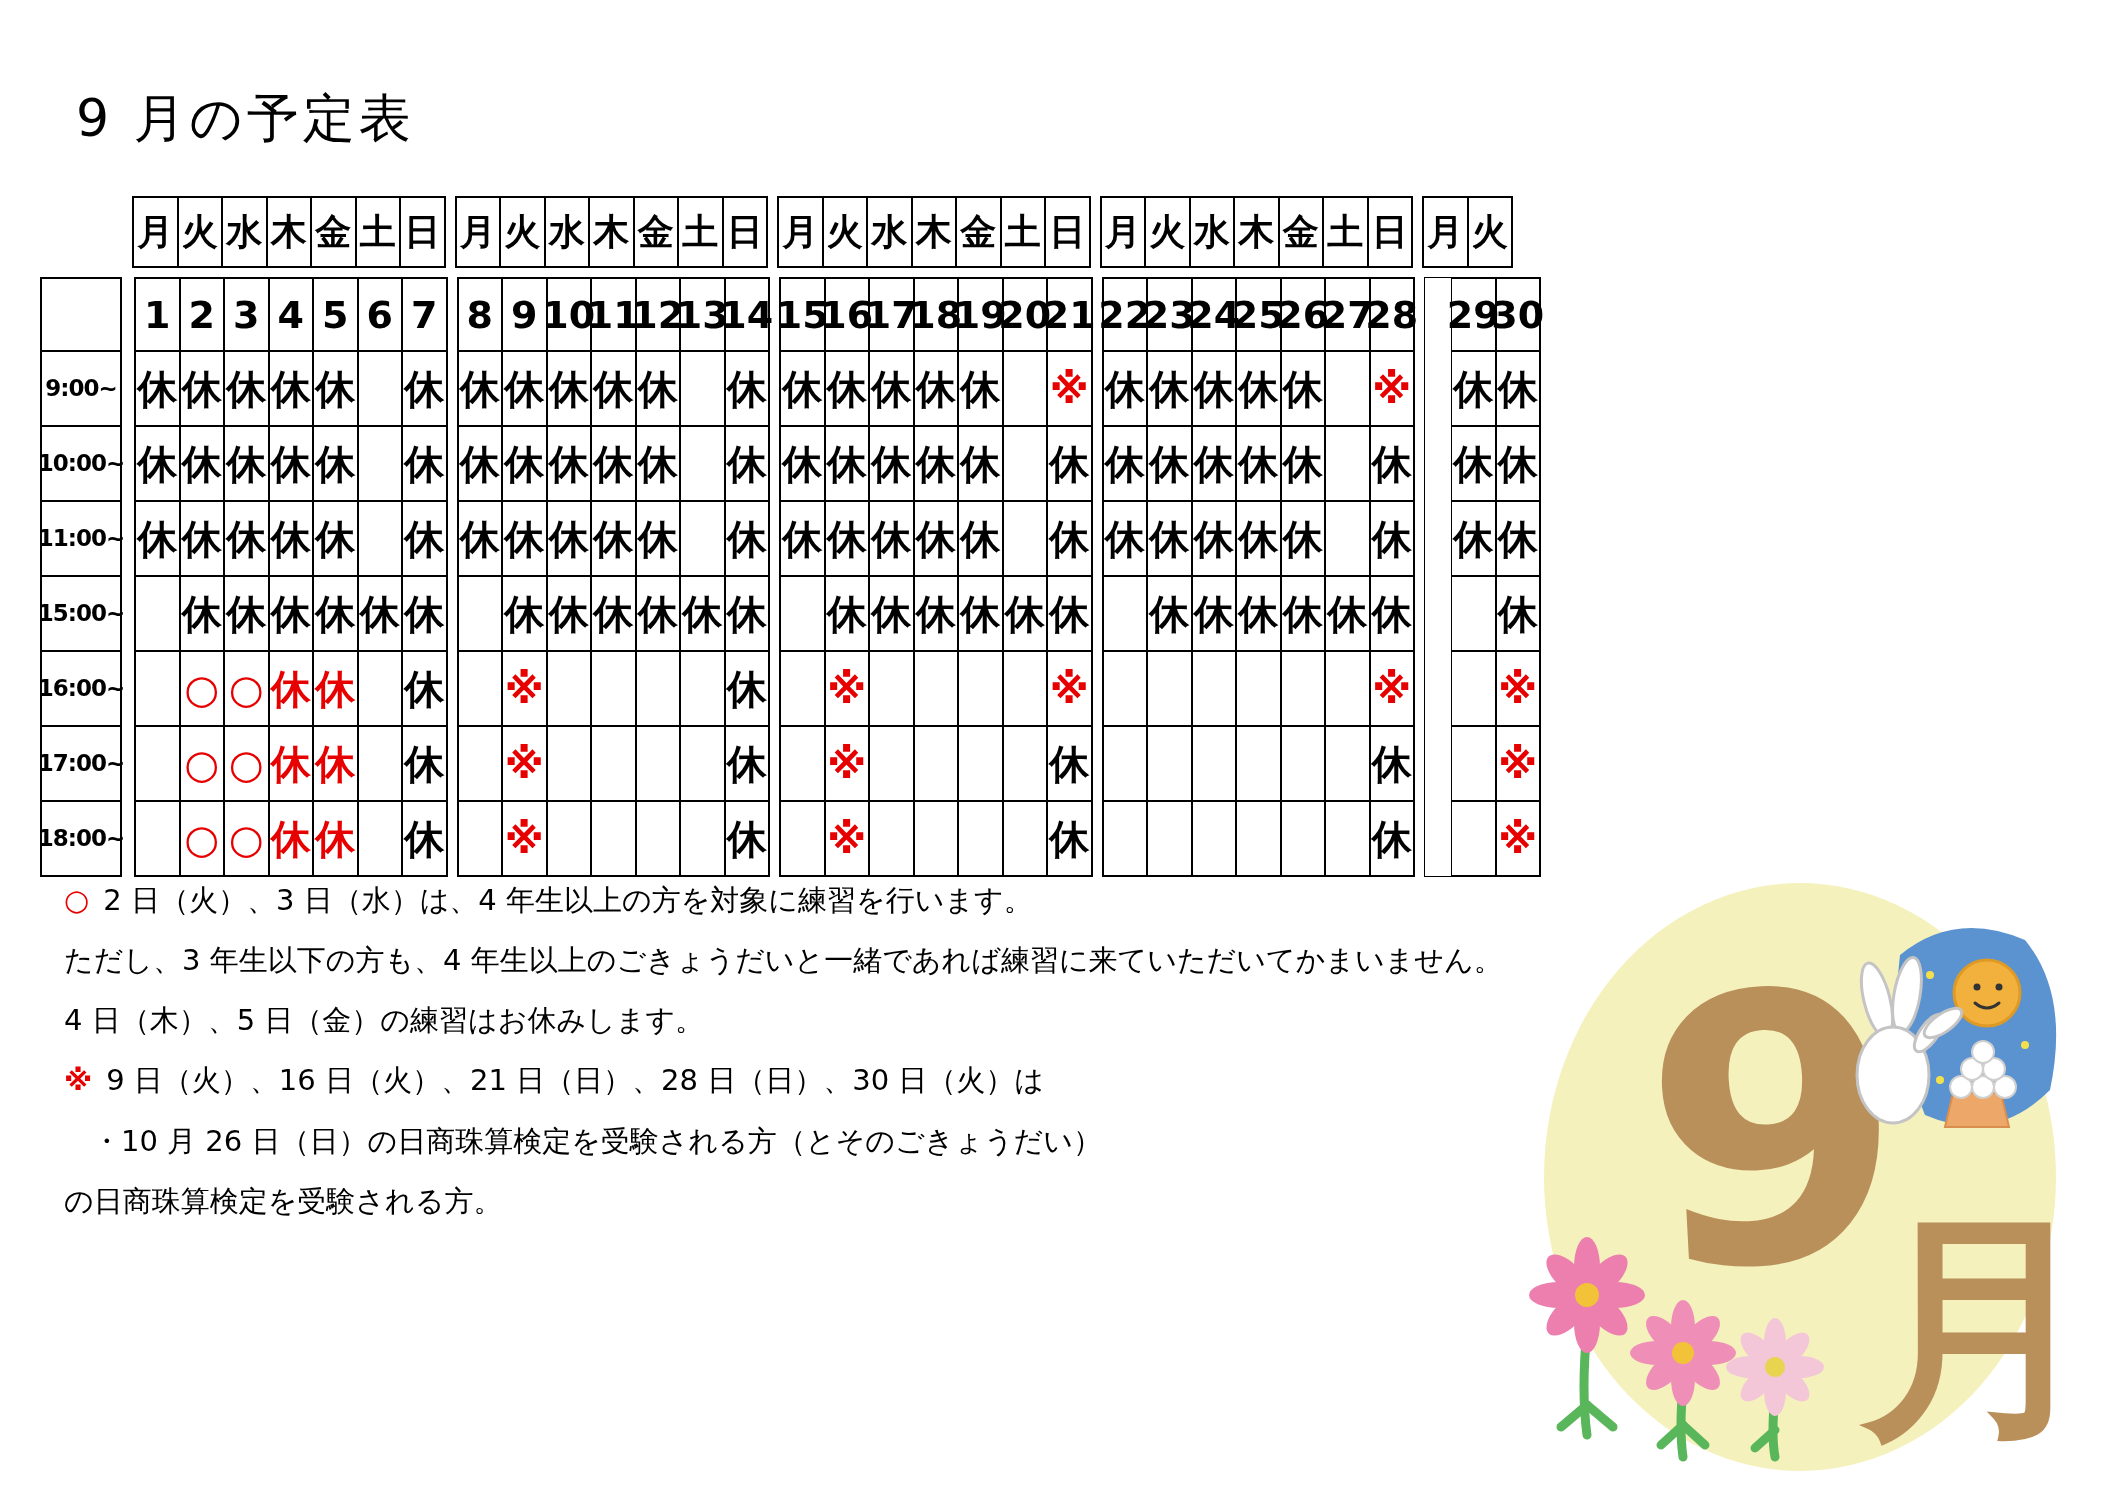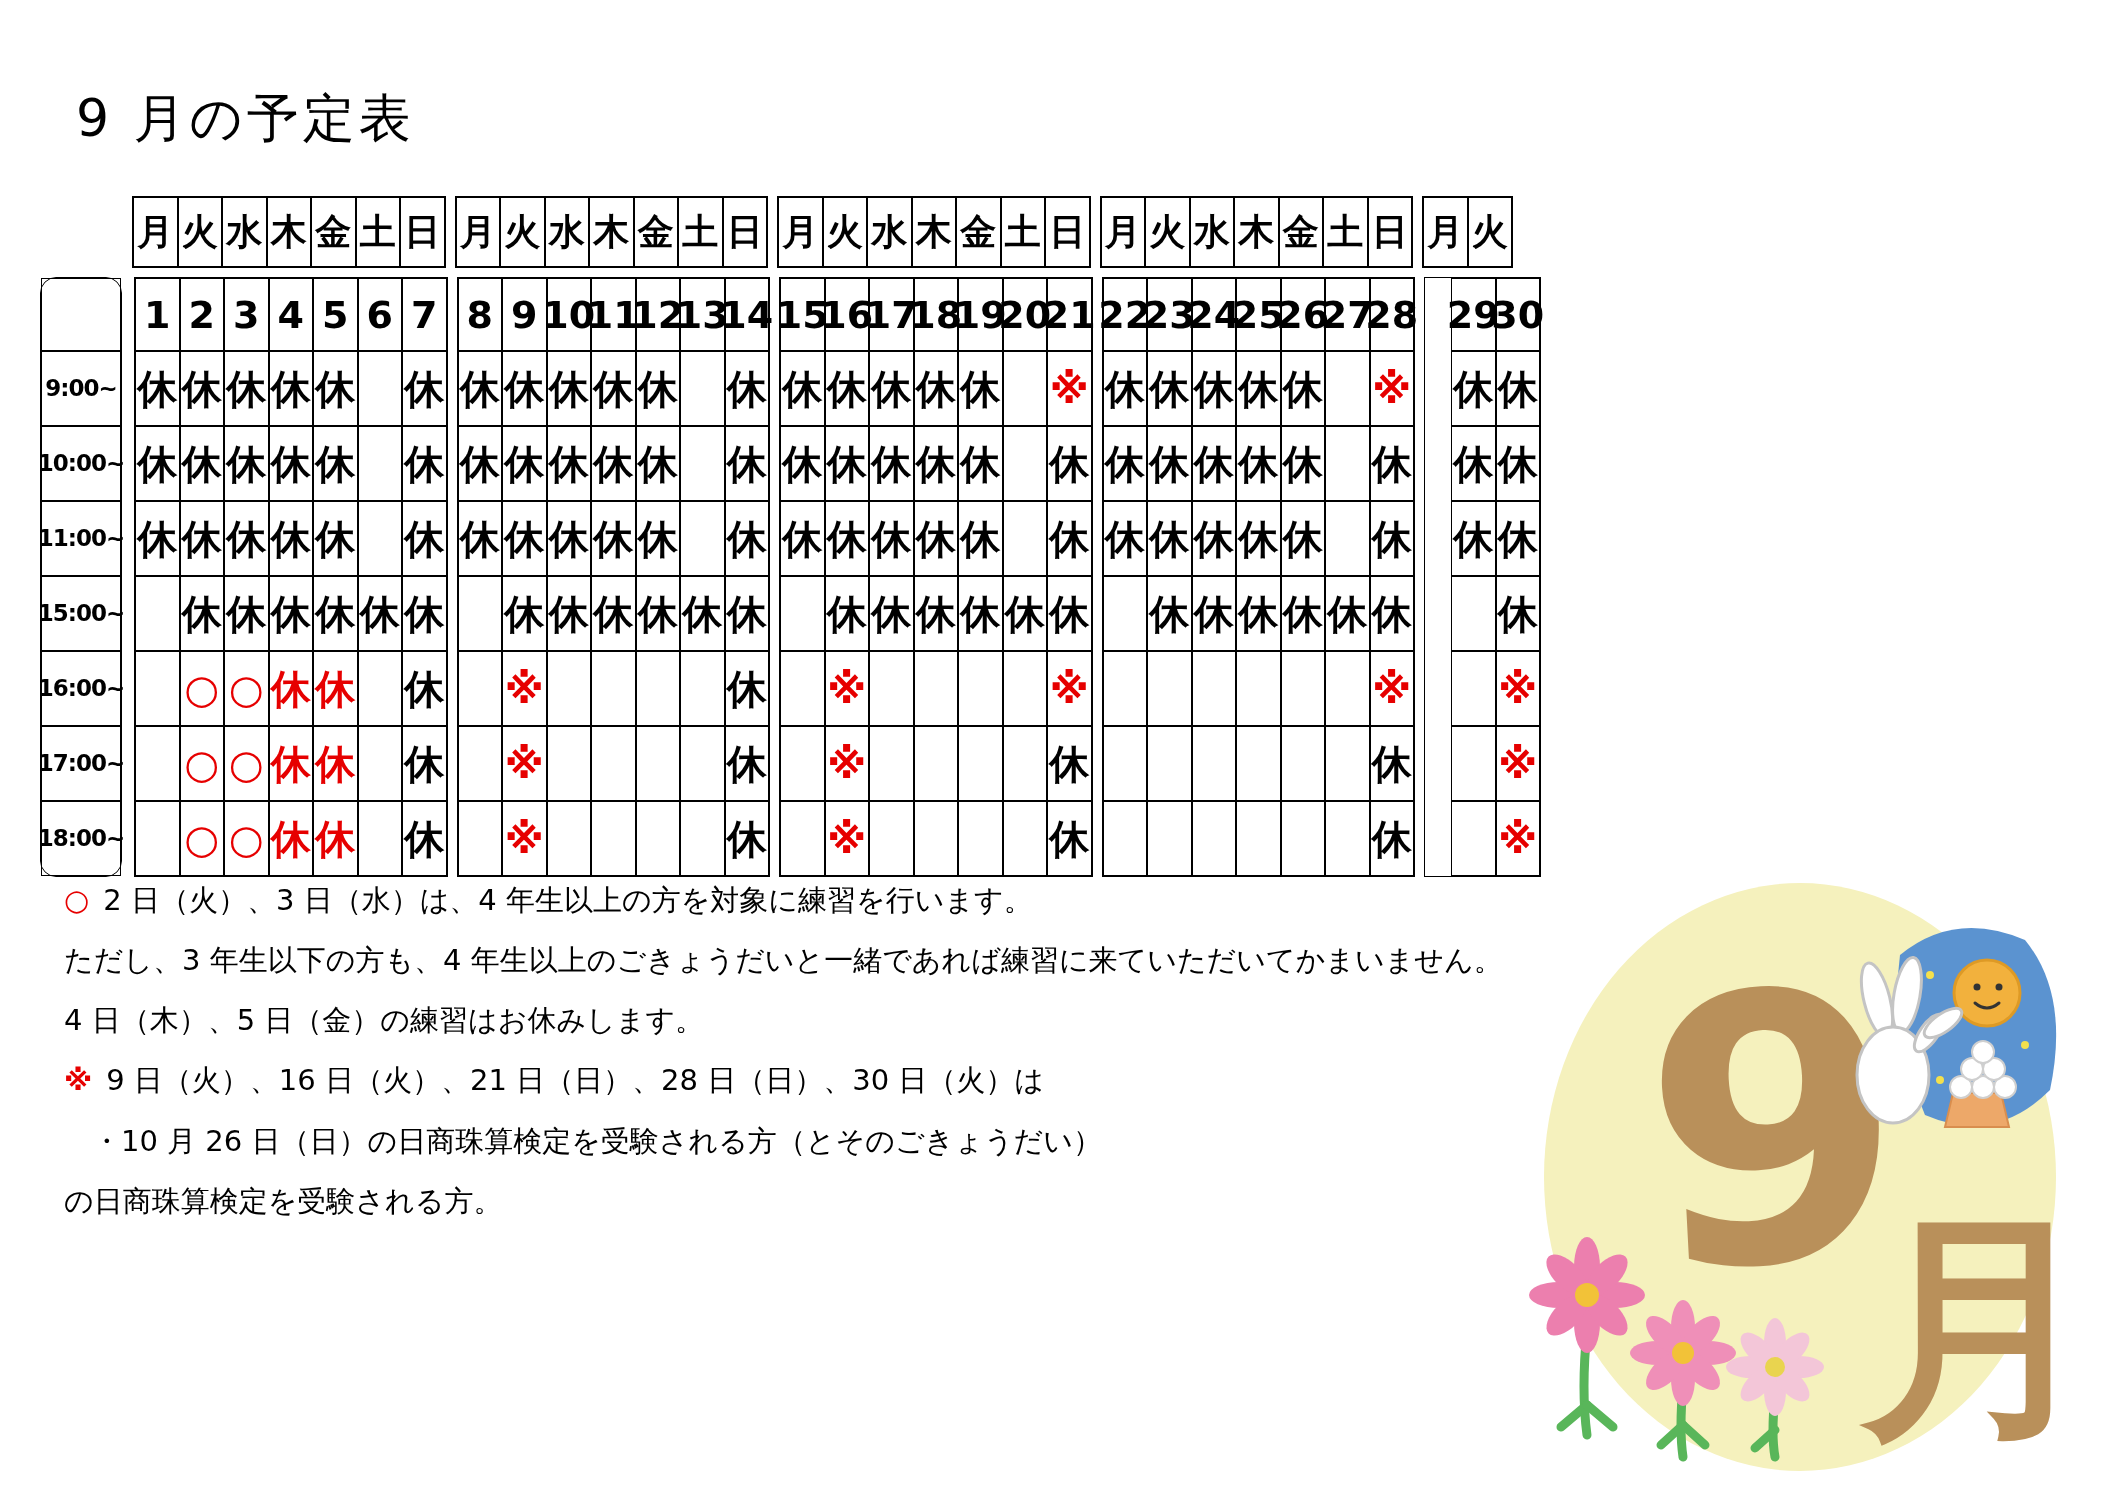--- a/index.html
+++ b/index.html
@@ -14,21 +14,21 @@
     position:absolute;left:76px;top:84px;margin:0;
     font-size:52px;font-weight:400;letter-spacing:4px;
   }
   
   .schedule{position:absolute;left:40px;top:196px;}
   .sched-hdr-row{display:flex;gap:9px;margin-bottom:9px;}
   .time-spacer{width:83px;}
   .block{border:1.8px solid #000;background:#fff;display:grid;}
   .hdr-block{grid-auto-rows:70px;}
   .body-block{grid-template-rows:73px repeat(7,75px);}
-  .time-block{grid-template-columns:80px;grid-template-rows:73px repeat(7,75px);border-radius:16px;}
+  .time-block{grid-template-columns:80px;grid-template-rows:73px repeat(7,75px);}
   .sched-body-row{display:flex;gap:9px;}
   .time-block{margin-right:3px;}
   .cell{
     border:1.4px solid #000;box-sizing:border-box;
     display:flex;align-items:center;justify-content:center;
     font-weight:700;line-height:1;
   }
   .hdr-cell{font-size:36px;}
   .date-cell{font-size:38px;}
   .data-cell{font-size:40px;}

